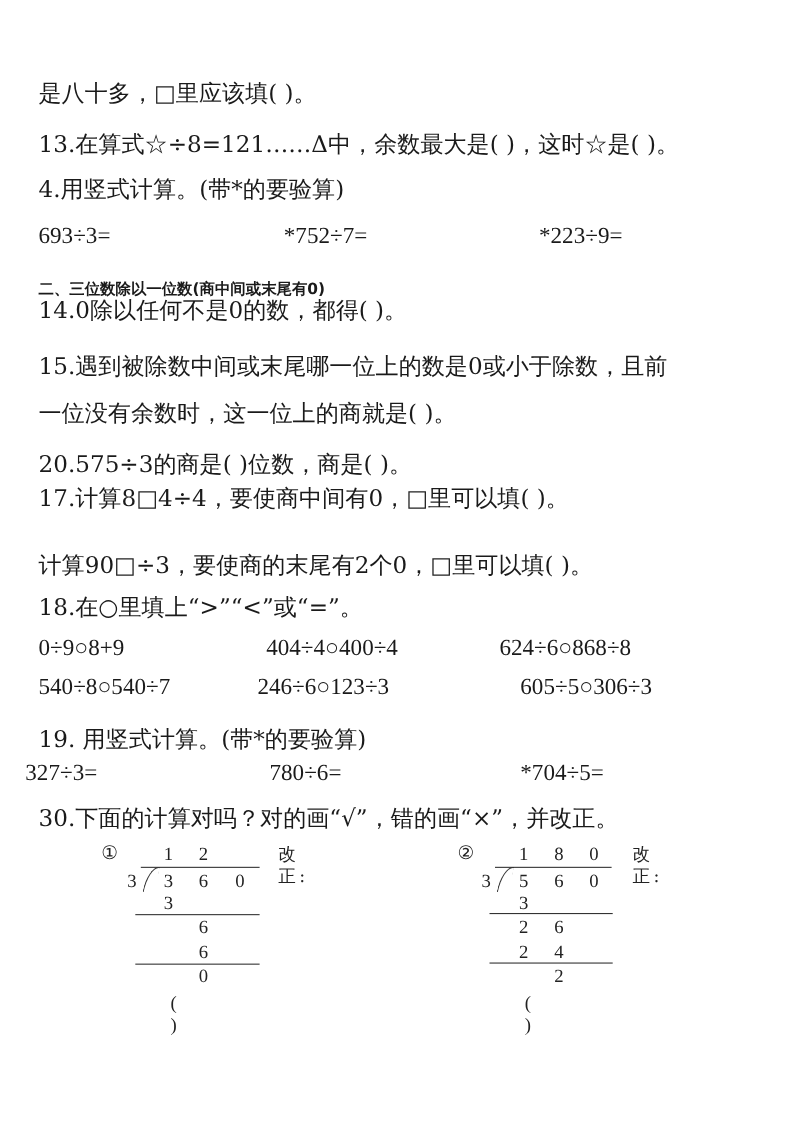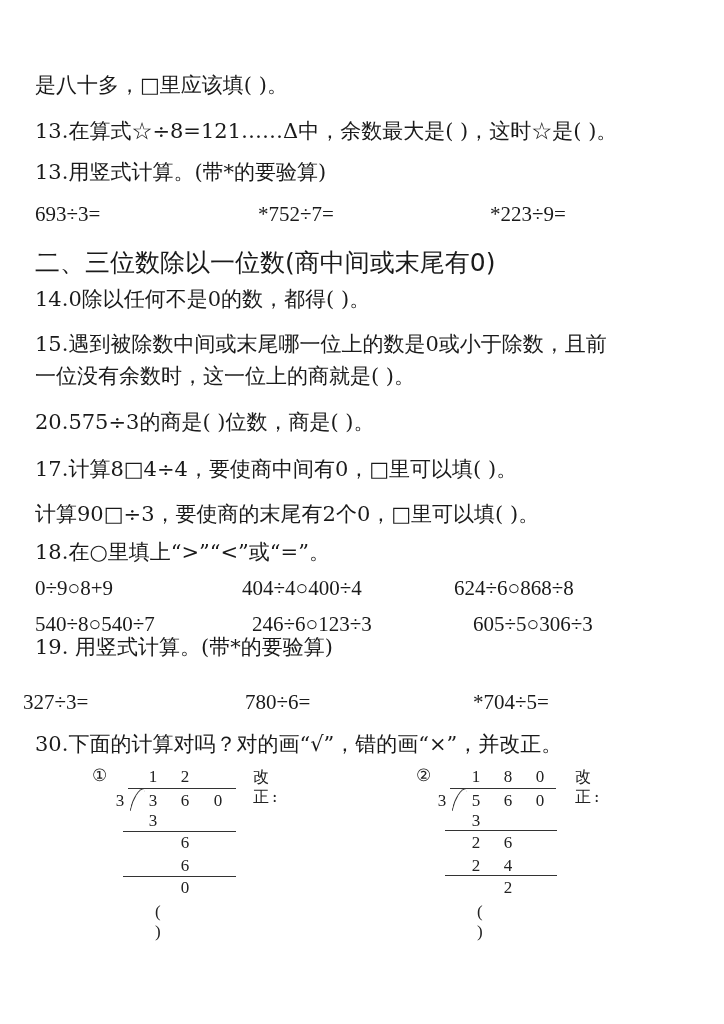--- a/index.html
+++ b/index.html
@@ -5,62 +5,62 @@
   html, body { margin: 0; padding: 0; background: #ffffff; }
   body {
     width: 724px; height: 1024px; position: relative; overflow: hidden;
     font-family: "DejaVu Serif", "Liberation Serif", serif;
     color: #1a1a1a;
   }
   .line {
     position: absolute; left: 35px; white-space: nowrap;
     font-size: 21px; line-height: 26px; letter-spacing: 0px;
   }
-  .heading { font-family: "DejaVu Sans", "Liberation Sans", sans-serif; font-weight: normal; font-size: 25px; }
+  .heading { font-family: "DejaVu Sans", "Liberation Sans", sans-serif; font-weight: bold; font-size: 14px; }
   .cell { position: absolute; white-space: nowrap; font-size: 21px; line-height: 26px;
           font-family: Liberation Serif, serif; }
   .ld { position: absolute; font-family: "Liberation Serif", "DejaVu Serif", serif; font-size: 17px; line-height: 20px; color: #222; }
   .ld-digit { position: absolute; width: 14px; text-align: center; }
   .ld-line { position: absolute; height: 1px; background: #333; }
   .ld-bracket { position: absolute; width: 10px; height: 22px; border-left: 1.3px solid #333;
                 border-top: 1.3px solid #333; border-top-left-radius: 10px 22px; transform: skewX(-12deg); }
   .circle-num { position: absolute; font-size: 17px; }
   .fix-label { position: absolute; font-size: 16px; letter-spacing: 3px; font-family: "DejaVu Serif", serif; }
   .paren { position: absolute; font-size: 17px; }
 </style>
 </head>
 <body>
 
 <div>
 
   <div class="line" style="top:72px">是八十多，□里应该填( )。</div>
   <div class="line" style="top:118px">13.在算式☆÷8=121……Δ中，余数最大是( )，这时☆是(     )。</div>
-  <div class="line" style="top:159px">13.用竖式计算。(带*的要验算)</div>
+  <div class="line" style="top:159px">4.用竖式计算。(带*的要验算)</div>
 
   <div class="cell" style="left:35px;top:201px">693÷3=</div>
   <div class="cell" style="left:258px;top:201px">*752÷7=</div>
   <div class="cell" style="left:490px;top:201px">*223÷9=</div>
 
   <div class="line heading" style="top:250px">二、三位数除以一位数(商中间或末尾有0)</div>
-  <div class="line" style="top:286px">14.0除以任何不是0的数，都得( )。</div>
-  <div class="line" style="top:331px">15.遇到被除数中间或末尾哪一位上的数是0或小于除数，且前</div>
+  <div class="line" style="top:269px">14.0除以任何不是0的数，都得( )。</div>
+  <div class="line" style="top:320px">15.遇到被除数中间或末尾哪一位上的数是0或小于除数，且前</div>
   <div class="line" style="top:363px">一位没有余数时，这一位上的商就是( )。</div>
   <div class="line" style="top:409px">20.575÷3的商是(    )位数，商是(     )。</div>
-  <div class="line" style="top:456px">17.计算8□4÷4，要使商中间有0，□里可以填(              )。</div>
+  <div class="line" style="top:440px">17.计算8□4÷4，要使商中间有0，□里可以填(              )。</div>
   <div class="line" style="top:501px">计算90□÷3，要使商的末尾有2个0，□里可以填(          )。</div>
   <div class="line" style="top:539px">18.在○里填上“&gt;”“&lt;”或“=”。</div>
 
   <div class="cell" style="left:35px;top:575px">0÷9○8+9</div>
   <div class="cell" style="left:242px;top:575px">404÷4○400÷4</div>
   <div class="cell" style="left:454px;top:575px">624÷6○868÷8</div>
   <div class="cell" style="left:35px;top:611px">540÷8○540÷7</div>
-  <div class="cell" style="left:252px;top:611px">246÷6○123÷3</div>
+  <div class="cell" style="left:234px;top:611px">246÷6○123÷3</div>
   <div class="cell" style="left:473px;top:611px">605÷5○306÷3</div>
 
-  <div class="line" style="top:634px">19.  用竖式计算。(带*的要验算)</div>
+  <div class="line" style="top:659px">19.  用竖式计算。(带*的要验算)</div>
 
   <div class="cell" style="left:23px;top:689px">327÷3=</div>
   <div class="cell" style="left:245px;top:689px">780÷6=</div>
   <div class="cell" style="left:473px;top:689px">*704÷5=</div>
 
   <div class="line" style="top:731px">30.下面的计算对吗？对的画“√”，错的画“×”，并改正。</div>
 
   <div class="ld" style="left:0;top:0">
     <span class="circle-num" style="left:92px;top:766px">①</span>
     <span class="ld-digit" style="left:146px;top:767px">1</span>

